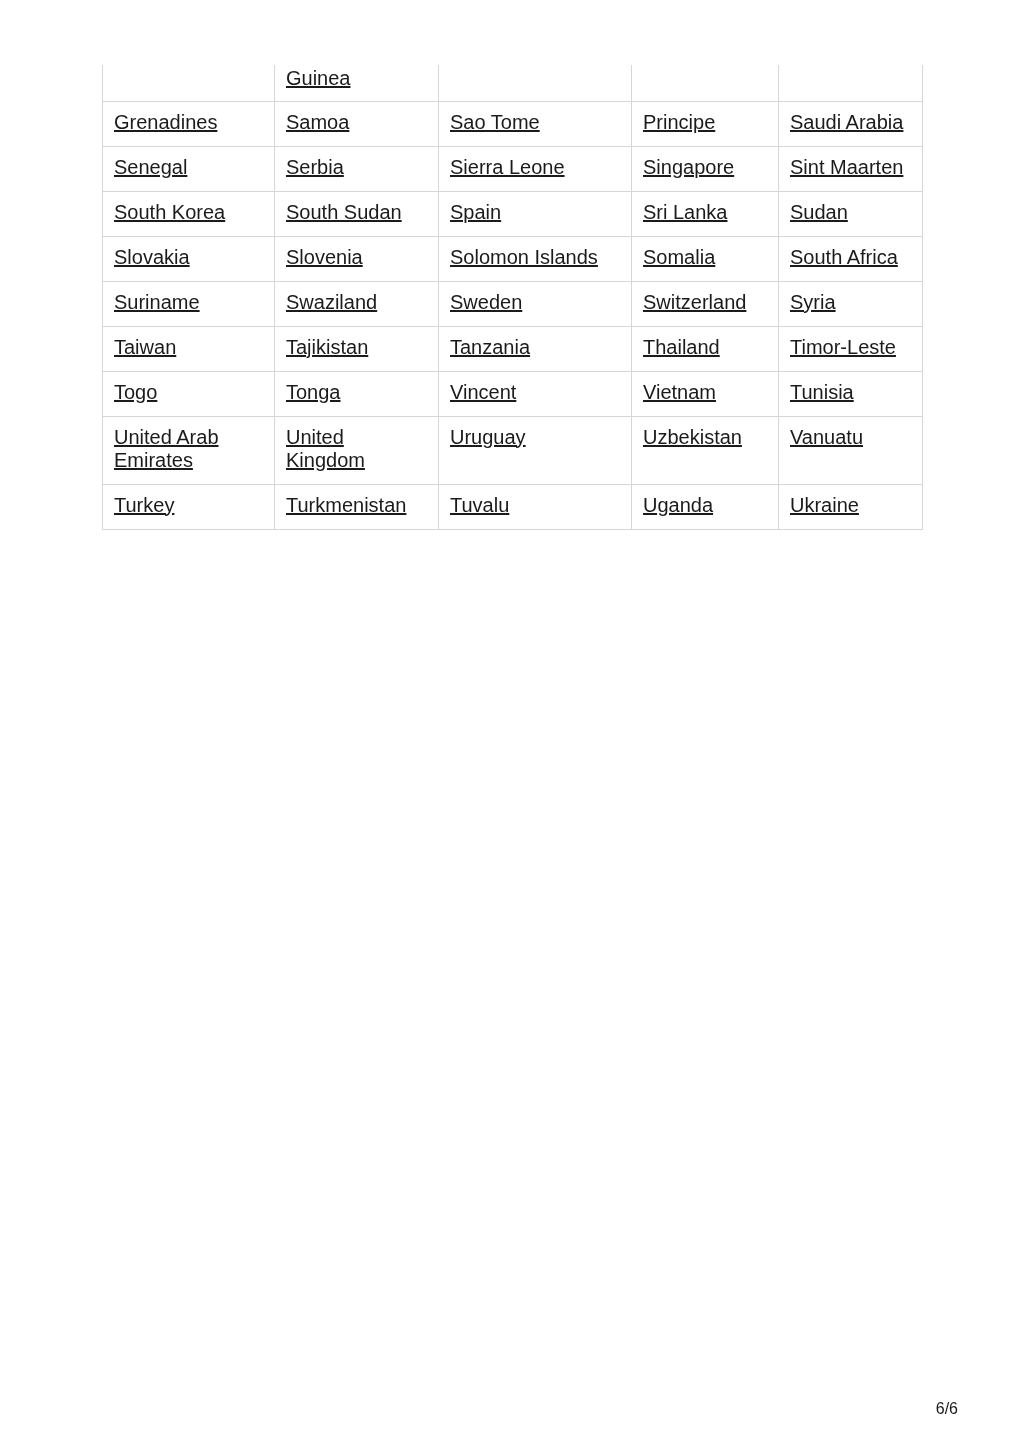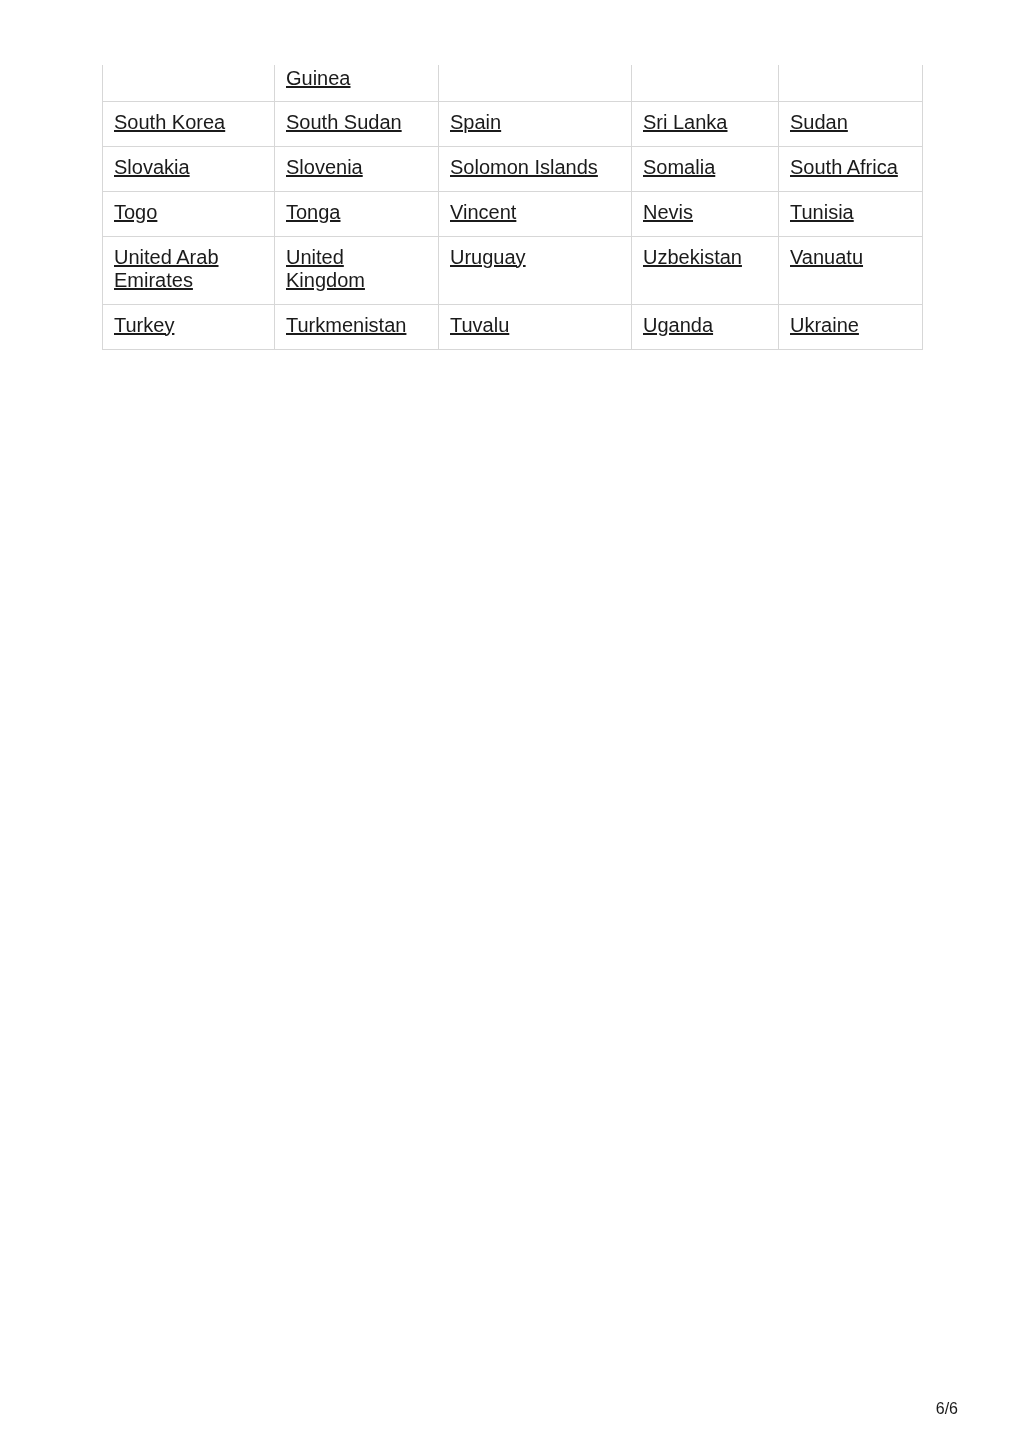--- a/index.html
+++ b/index.html
@@ -71,38 +71,66 @@
     </colgroup>
     <tbody id="table-body">
         <tr class="partial-row">
           <td></td>
           <td><a href="#" class="country-link">Guinea</a></td>
           <td></td>
           <td></td>
           <td></td>
         </tr>
         <tr>
+          <td><a href="#" class="country-link">Grenadines</a></td>
+          <td><a href="#" class="country-link">Samoa</a></td>
+          <td><a href="#" class="country-link">Sao Tome</a></td>
+          <td><a href="#" class="country-link">Principe</a></td>
+          <td><a href="#" class="country-link">Saudi Arabia</a></td>
+        </tr>
+        <tr>
+          <td><a href="#" class="country-link">Senegal</a></td>
+          <td><a href="#" class="country-link">Serbia</a></td>
+          <td><a href="#" class="country-link">Sierra Leone</a></td>
+          <td><a href="#" class="country-link">Singapore</a></td>
+          <td><a href="#" class="country-link">Sint Maarten</a></td>
+        </tr>
+        <tr>
           <td><a href="#" class="country-link">South Korea</a></td>
           <td><a href="#" class="country-link">South Sudan</a></td>
           <td><a href="#" class="country-link">Spain</a></td>
           <td><a href="#" class="country-link">Sri Lanka</a></td>
           <td><a href="#" class="country-link">Sudan</a></td>
         </tr>
         <tr>
           <td><a href="#" class="country-link">Slovakia</a></td>
           <td><a href="#" class="country-link">Slovenia</a></td>
           <td><a href="#" class="country-link">Solomon Islands</a></td>
           <td><a href="#" class="country-link">Somalia</a></td>
           <td><a href="#" class="country-link">South Africa</a></td>
         </tr>
         <tr>
+          <td><a href="#" class="country-link">Suriname</a></td>
+          <td><a href="#" class="country-link">Swaziland</a></td>
+          <td><a href="#" class="country-link">Sweden</a></td>
+          <td><a href="#" class="country-link">Switzerland</a></td>
+          <td><a href="#" class="country-link">Syria</a></td>
+        </tr>
+        <tr>
+          <td><a href="#" class="country-link">Taiwan</a></td>
+          <td><a href="#" class="country-link">Tajikistan</a></td>
+          <td><a href="#" class="country-link">Tanzania</a></td>
+          <td><a href="#" class="country-link">Thailand</a></td>
+          <td><a href="#" class="country-link">Timor-Leste</a></td>
+        </tr>
+        <tr>
           <td><a href="#" class="country-link">Togo</a></td>
           <td><a href="#" class="country-link">Tonga</a></td>
           <td><a href="#" class="country-link">Vincent</a></td>
-          <td><a href="#" class="country-link">Nevis</a></td>
+          <td><a href="#" class="country-link">Vietnam</a></td>
           <td><a href="#" class="country-link">Tunisia</a></td>
         </tr>
         <tr>
           <td><a href="#" class="country-link">United Arab Emirates</a></td>
           <td><a href="#" class="country-link">United Kingdom</a></td>
           <td><a href="#" class="country-link">Uruguay</a></td>
           <td><a href="#" class="country-link">Uzbekistan</a></td>
           <td><a href="#" class="country-link">Vanuatu</a></td>
         </tr>
         <tr>

